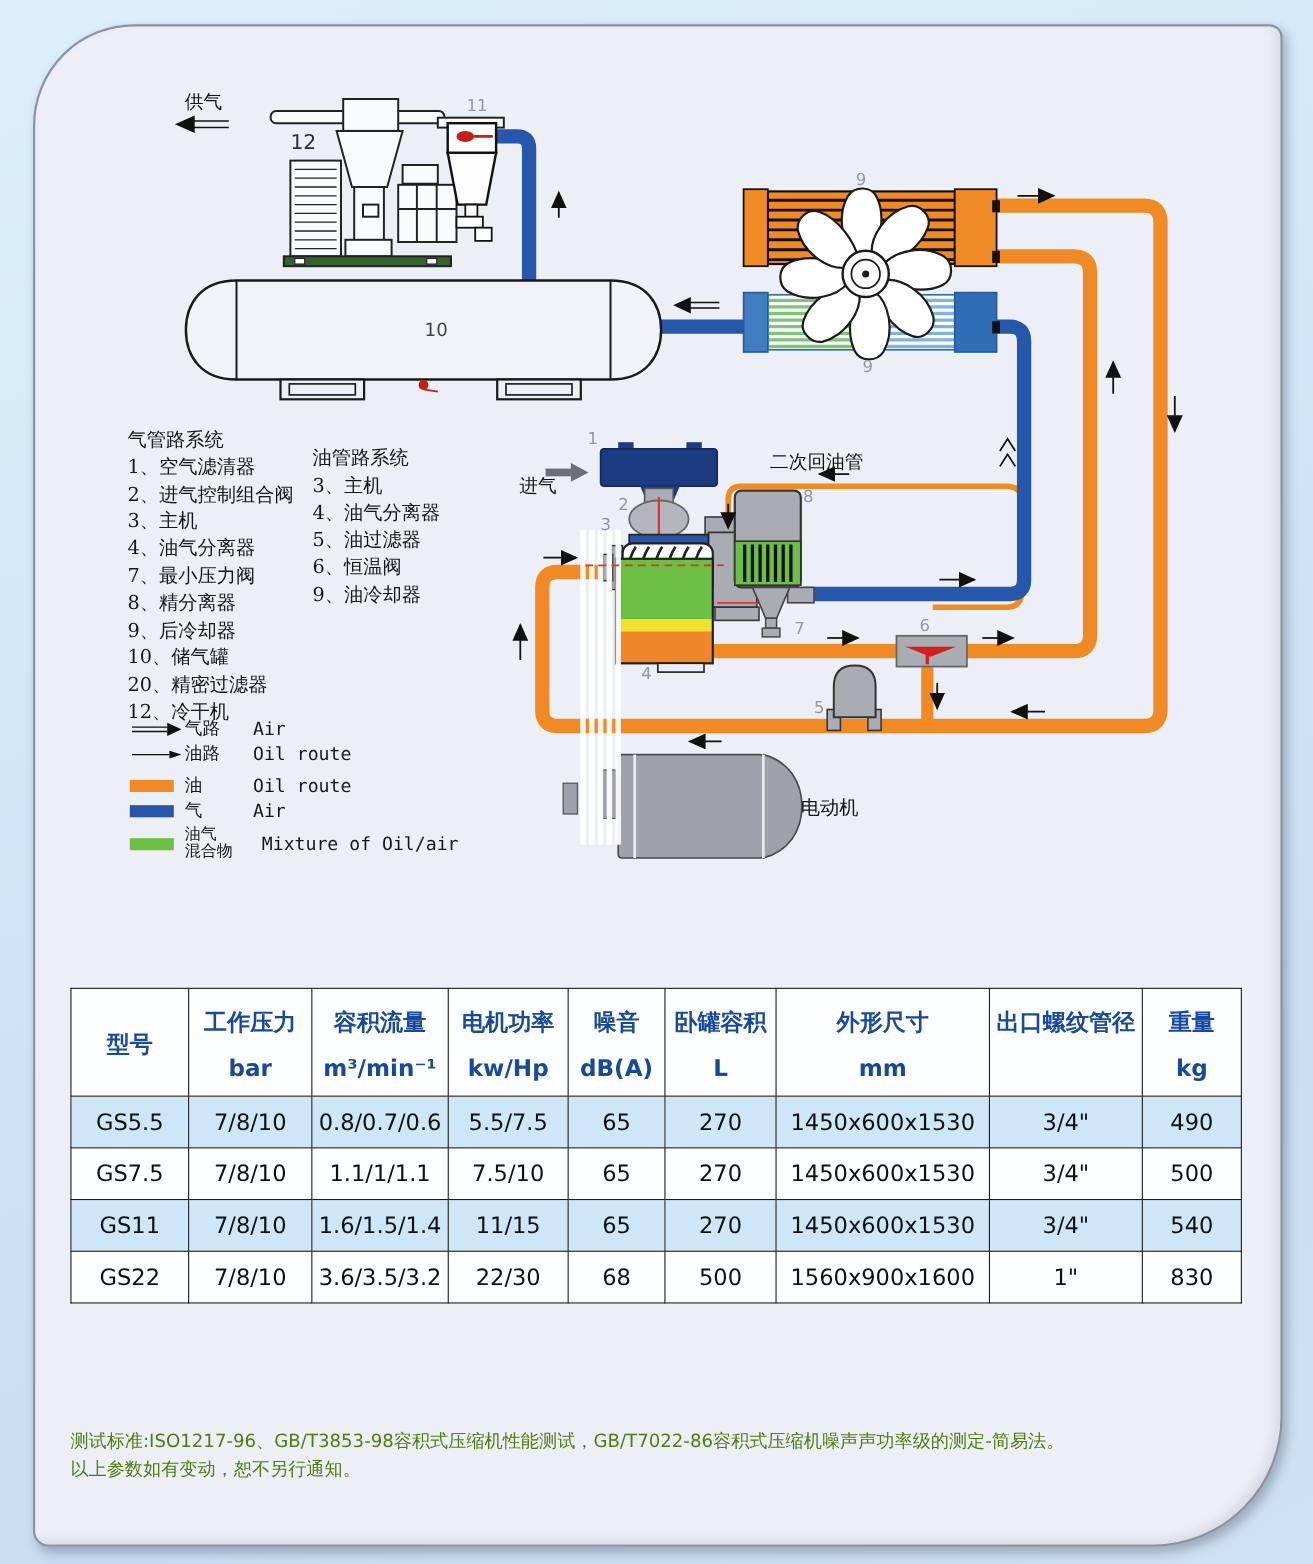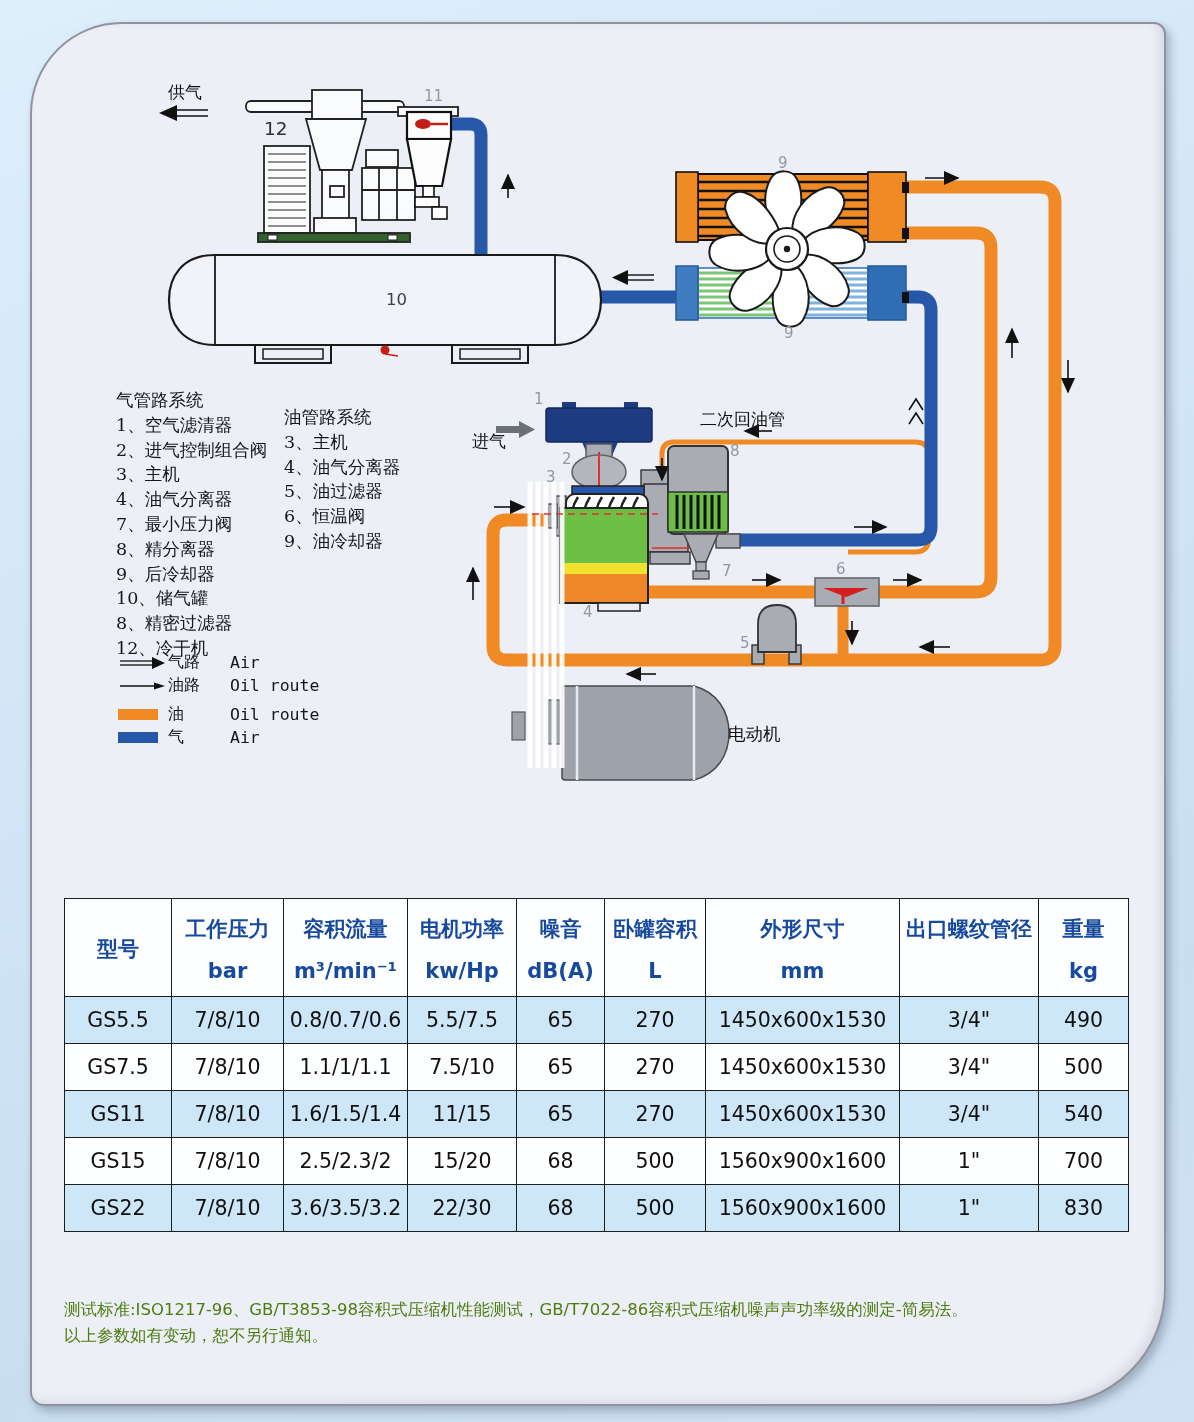--- a/index.html
+++ b/index.html
@@ -351,21 +351,21 @@
   <div class="lg-title">气管路系统</div>
   <div>
       <div class="lg-item">1、空气滤清器</div>
       <div class="lg-item">2、进气控制组合阀</div>
       <div class="lg-item">3、主机</div>
       <div class="lg-item">4、油气分离器</div>
       <div class="lg-item">7、最小压力阀</div>
       <div class="lg-item">8、精分离器</div>
       <div class="lg-item">9、后冷却器</div>
       <div class="lg-item">10、储气罐</div>
-      <div class="lg-item">8、精密过滤器</div>
+      <div class="lg-item">20、精密过滤器</div>
       <div class="lg-item">12、冷干机</div>
     </div>
 </div>
 <div class="syslegend oil-legend">
   <div class="lg-title">油管路系统</div>
   <div>
       <div class="lg-item">3、主机</div>
       <div class="lg-item">4、油气分离器</div>
       <div class="lg-item">5、油过滤器</div>
       <div class="lg-item">6、恒温阀</div>
@@ -401,20 +401,30 @@
       </span>
     <span class="rl-zh">油</span>
     <span class="rl-en">Oil route</span>
   </div>
   <div class="rl-row" style="top:75px">
     <span class="rl-glyph">
         <span class="rl-bar" style="background:#2757A8"></span>
       </span>
     <span class="rl-zh">气</span>
     <span class="rl-en">Air</span>
+  </div>
+  <div class="rl-row" style="top:100px">
+    <span class="rl-glyph">
+        <span class="rl-bar" style="background:#6DBE45"></span>
+      </span>
+    <span class="rl-zh2">
+      <span>油气</span><br>
+      <span>混合物</span>
+    </span>
+    <span class="rl-en">Mixture of Oil/air</span>
   </div>
 </div>
 
 <div class="spec-wrap">
   <table class="spec">
       <colgroup>
         <col style="width: 107px;">
         <col style="width: 112px;">
         <col style="width: 124px;">
         <col style="width: 109px;">
@@ -508,31 +518,20 @@
           <td>7/8/10</td>
           <td>1.6/1.5/1.4</td>
           <td>11/15</td>
           <td>65</td>
           <td>270</td>
           <td>1450x600x1530</td>
           <td>3/4"</td>
           <td>540</td>
         </tr>
         <tr>
-          <td>GS15</td>
-          <td>7/8/10</td>
-          <td>2.5/2.3/2</td>
-          <td>15/20</td>
-          <td>68</td>
-          <td>500</td>
-          <td>1560x900x1600</td>
-          <td>1"</td>
-          <td>700</td>
-        </tr>
-        <tr>
           <td>GS22</td>
           <td>7/8/10</td>
           <td>3.6/3.5/3.2</td>
           <td>22/30</td>
           <td>68</td>
           <td>500</td>
           <td>1560x900x1600</td>
           <td>1"</td>
           <td>830</td>
         </tr>

